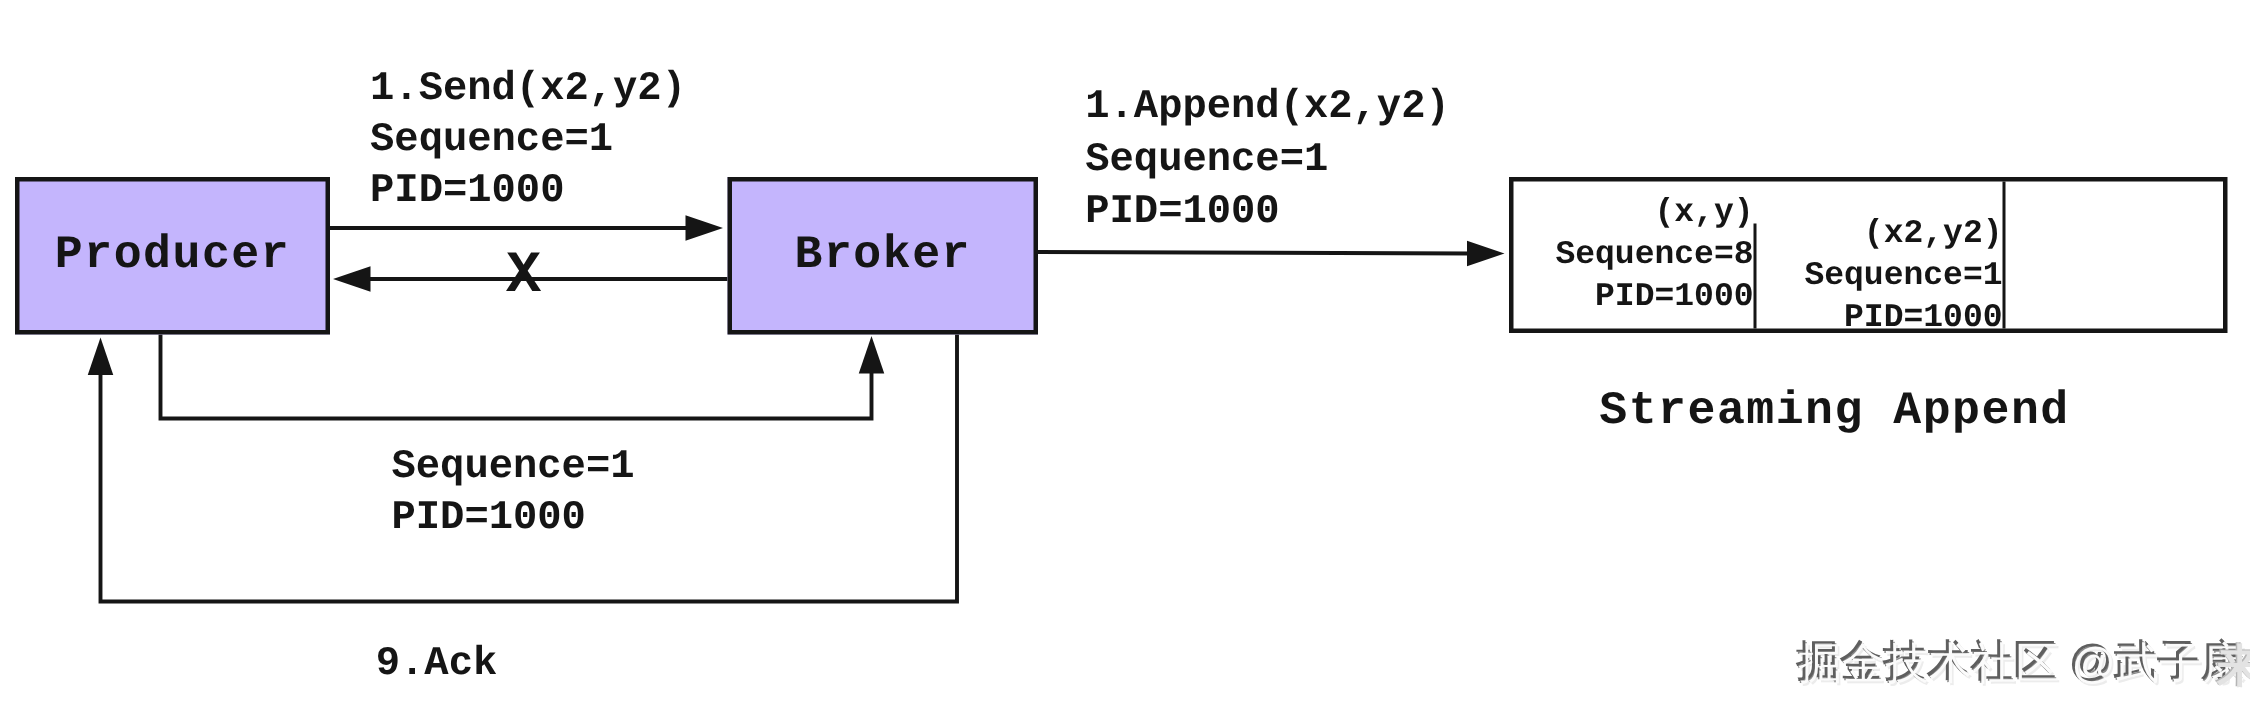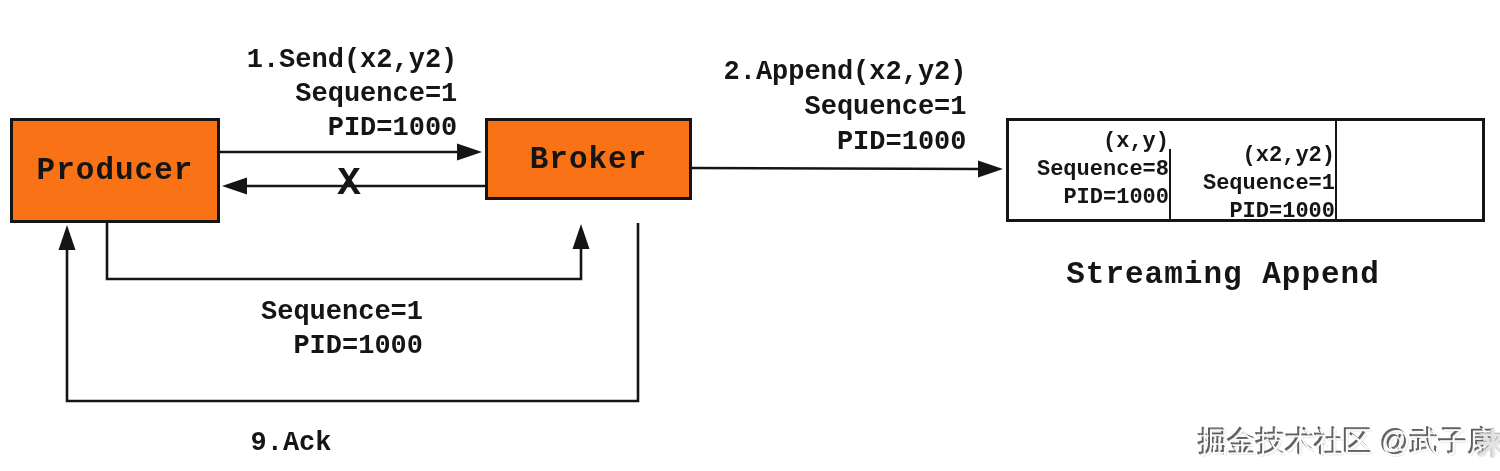--- a/index.html
+++ b/index.html
@@ -14,34 +14,34 @@
   }
   .arrows-layer {
     position: absolute;
     left: 0; top: 0;
     width: 1500px; height: 471px;
   }
   .node {
     position: absolute;
     box-sizing: border-box;
     border: 3px solid #151515;
-    background: #f97316;
+    background: #c4b5fd;
     display: flex;
     align-items: center;
     justify-content: center;
     font-size: 31px;
     font-weight: bold;
     letter-spacing: 1px;
   }
   .node-producer { left: 10px;  top: 118px; width: 210px; height: 105px; }
-  .node-broker   { left: 485px; top: 118px; width: 207px; height: 82px; }
+  .node-broker   { left: 485px; top: 118px; width: 207px; height: 105px; }
   .msg-label {
     position: absolute;
     transform: translateX(-50%);
-    text-align: right;
+    text-align: left;
     font-size: 27px;
     font-weight: bold;
     line-height: 34px;
     white-space: nowrap;
   }
   .msg-label span { display: block; }
   .label-send    { left: 352px; top: 43px;  }
   .label-append  { left: 845px; top: 55px; line-height: 35px; }
   .label-ackerr  { left: 349px; top: 196px; }
   .label-retry   { left: 342px; top: 295px; }
@@ -144,21 +144,21 @@
     <span>Broker</span>
   </div>
 
   <div class="msg-label label-send">
     <span>1.Send(x2,y2)</span>
     <span>Sequence=1</span>
     <span>PID=1000</span>
   </div>
 
   <div class="msg-label label-append">
-    <span>2.Append(x2,y2)</span>
+    <span>1.Append(x2,y2)</span>
     <span>Sequence=1</span>
     <span>PID=1000</span>
   </div>
 
   <div class="x-mark">X</div>
 
 
   <div class="msg-label label-retry">
     <span>Sequence=1</span>
     <span>PID=1000</span>

